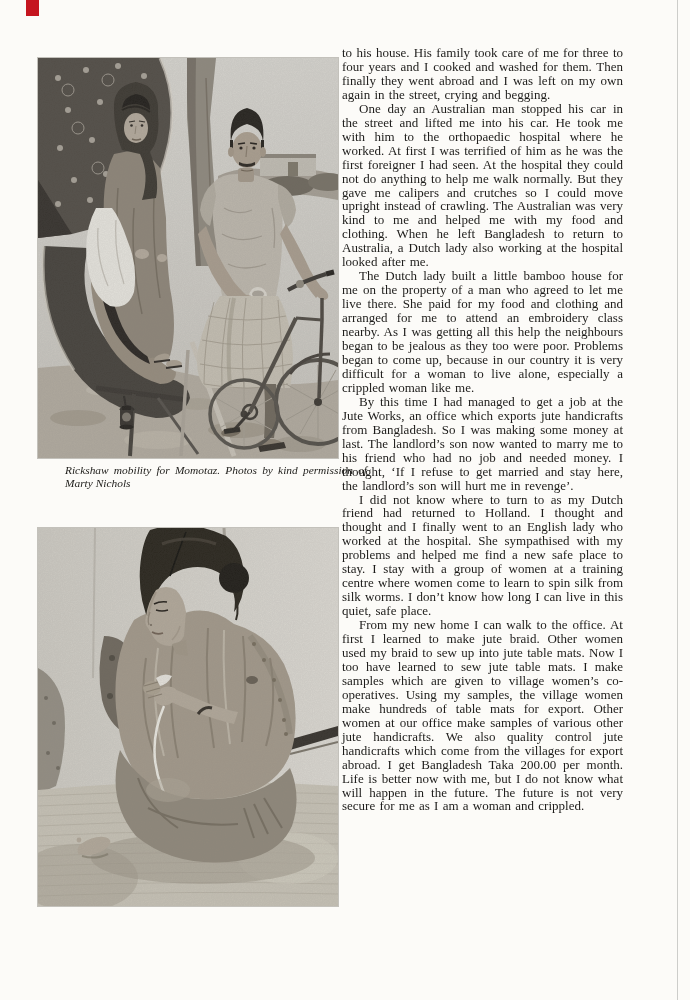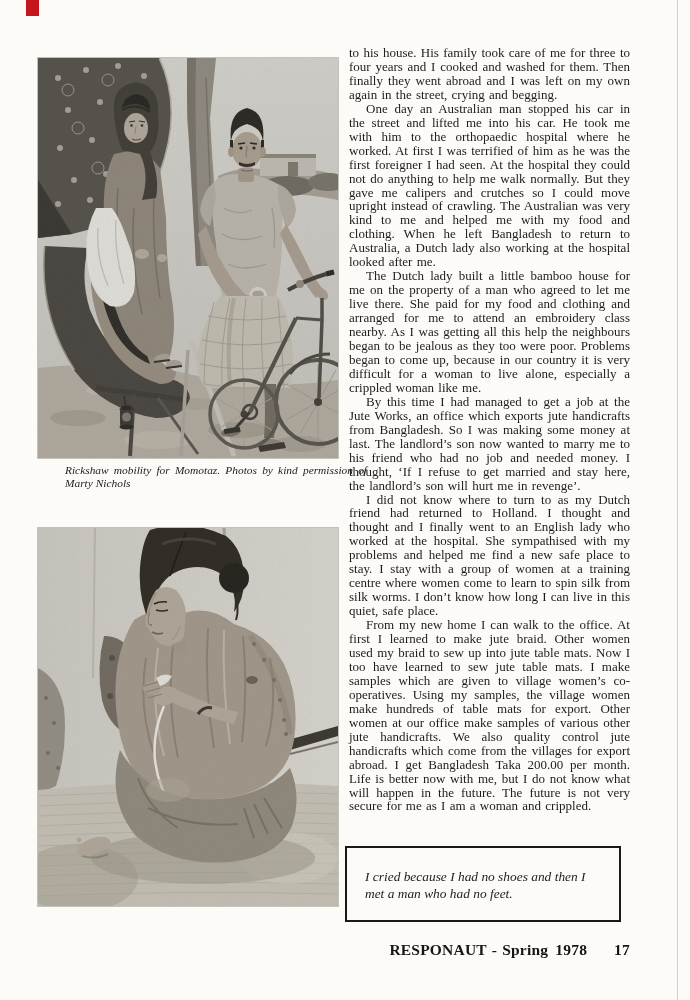--- a/index.html
+++ b/index.html
@@ -15,21 +15,21 @@
   .fig2{top:528px;height:378px;}
   .figure svg{display:block;outline:1px solid rgba(90,85,75,.35);}
   .caption{
     position:absolute;left:38px;width:302px;
     font-style:italic;font-size:11.4px;line-height:13.4px;color:#23221f;
     text-align:justify;
     margin-left:27px;
   }
   .cap1{top:464px;}
   .cap2{top:911px;}
-  .article{position:absolute;left:349px;top:46px;width:281px;}
+  .article{position:absolute;left:342px;top:46px;width:281px;}
   .article p{
     margin:0;text-align:justify;font-size:13px;line-height:13.95px;
     text-indent:17px;word-spacing:1px;
   }
   .article p.first{text-indent:0;}
   .quote-box{
     position:absolute;left:345px;top:846px;width:276px;height:76px;
     border:2px solid #191917;box-sizing:border-box;
   }
   .quote-box .quote{
@@ -396,21 +396,15 @@
 
   <div class="article">
     <p class="first">to his house. His family took care of me for three to four years and I cooked and washed for them. Then finally they went abroad and I was left on my own again in the street, crying and begging.</p>
     <p>One day an Australian man stopped his car in the street and lifted me into his car. He took me with him to the orthopaedic hospital where he worked. At first I was terrified of him as he was the first foreigner I had seen. At the hospital they could not do anything to help me walk normally. But they gave me calipers and crutches so I could move upright instead of crawling. The Australian was very kind to me and helped me with my food and clothing. When he left Bangladesh to return to Australia, a Dutch lady also working at the hospital looked after me.</p>
     <p>The Dutch lady built a little bamboo house for me on the property of a man who agreed to let me live there. She paid for my food and clothing and arranged for me to attend an embroidery class nearby. As I was getting all this help the neighbours began to be jealous as they too were poor. Problems began to come up, because in our country it is very difficult for a woman to live alone, especially a crippled woman like me.</p>
     <p>By this time I had managed to get a job at the Jute Works, an office which exports jute handicrafts from Bangladesh. So I was making some money at last. The landlord’s son now wanted to marry me to his friend who had no job and needed money. I thought, ‘If I refuse to get married and stay here, the landlord’s son will hurt me in revenge’.</p>
     <p>I did not know where to turn to as my Dutch friend had returned to Holland. I thought and thought and I finally went to an English lady who worked at the hospital. She sympathised with my problems and helped me find a new safe place to stay. I stay with a group of women at a training centre where women come to learn to spin silk from silk worms. I don’t know how long I can live in this quiet, safe place.</p>
     <p>From my new home I can walk to the office. At first I learned to make jute braid. Other women used my braid to sew up into jute table mats. Now I too have learned to sew jute table mats. I make samples which are given to village women’s co-operatives. Using my samples, the village women make hundreds of table mats for export. Other women at our office make samples of various other jute handicrafts. We also quality control jute handicrafts which come from the villages for export abroad. I get Bangladesh Taka 200.00 per month. Life is better now with me, but I do not know what will happen in the future. The future is not very secure for me as I am a woman and crippled.</p>
   </div>
 
-  <div class="quote-box">
-    <span class="quote">I cried because I had no shoes and then I met a man who had no feet.</span>
-  </div>
-
-  <div class="footer">
-    <span>RESPONAUT</span><span class="sep">-</span><span>Spring 1978</span><span class="pagenum">17</span>
-  </div>
+
 
 </div>
 
 </body></html>

